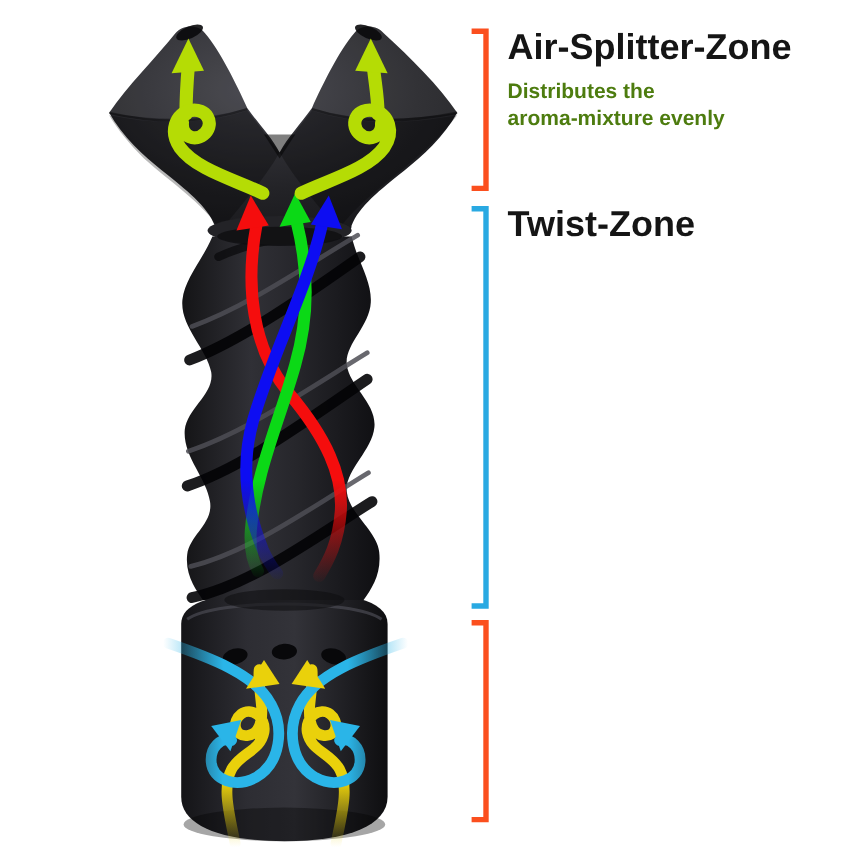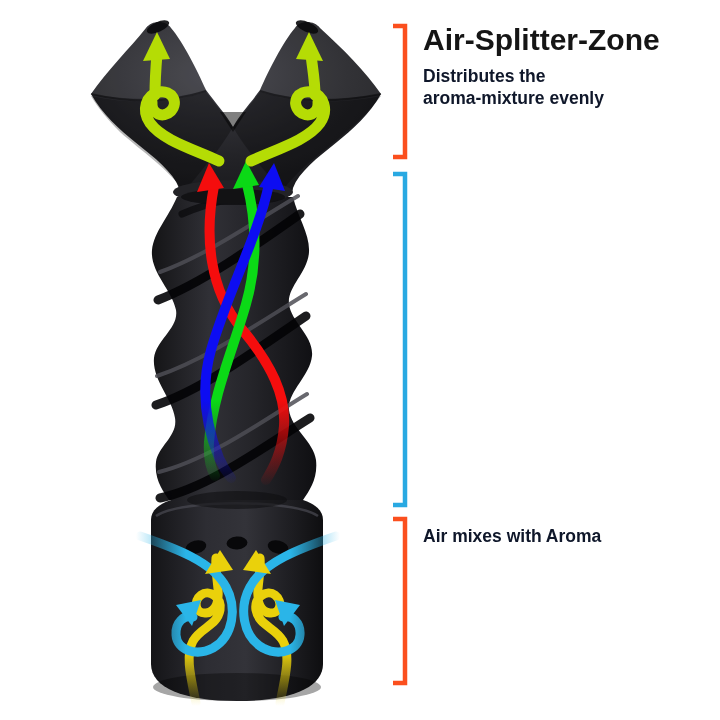--- a/index.html
+++ b/index.html
@@ -11,21 +11,21 @@
   .zone{position:absolute;}
   .zone .bracket-svg{position:absolute;left:0;top:0;}
   .zone-text{position:absolute;}
   .zone-title{
     margin:0;font-family:"Liberation Sans",sans-serif;
     font-size:30px;line-height:33px;font-weight:700;color:#151515;
     white-space:nowrap;
   }
   .zone-desc{
     margin:9px 0 0 0;font-family:"Liberation Sans",sans-serif;
-    font-size:17.5px;line-height:22px;font-weight:700;color:#0f172a;
+    font-size:17.5px;line-height:22px;font-weight:700;color:#4d7c0f;
     white-space:pre-line;
   }
 </style>
 </head>
 <body>
 
 <div class="stage">
 
   <svg class="device-svg" width="430" height="720" viewBox="0 0 430 720">
     <defs>
@@ -172,25 +172,25 @@
       <p class="zone-desc">Distributes the
 aroma-mixture evenly</p>
     </div>
   </div>
 
   <div class="zone" style="left:390px;top:171px;">
     <svg class="bracket-svg" width="20" height="337" viewBox="0 0 20 337">
       <path d="M3,3 L15,3 L15,334 L3,334" fill="none" stroke-width="4.5" stroke="#29a9e2"></path>
     </svg>
     <div class="zone-text" style="left:33px;top:0px;width:280px;">
+      <h2 class="zone-title">Twist-Zone</h2>
     </div>
   </div>
 
   <div class="zone" style="left:390px;top:516px;">
     <svg class="bracket-svg" width="20" height="170" viewBox="0 0 20 170">
       <path d="M3,3 L15,3 L15,167 L3,167" fill="none" stroke-width="4.5" stroke="#fb4f1e"></path>
     </svg>
     <div class="zone-text" style="left:33px;top:0px;width:280px;">
-      <p class="zone-desc">Air mixes with Aroma</p>
     </div>
   </div>
 
 </div>
 
 </body></html>

